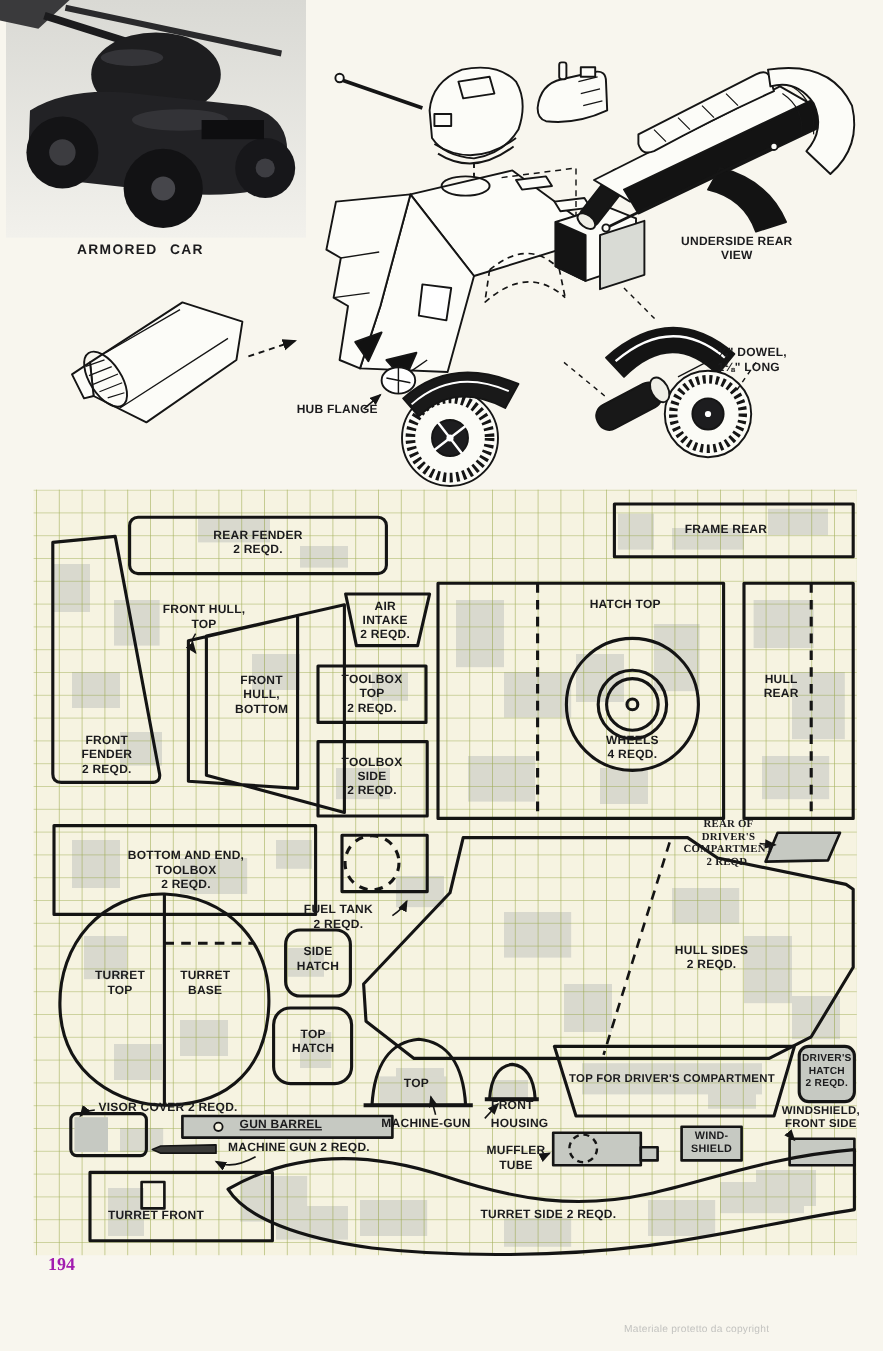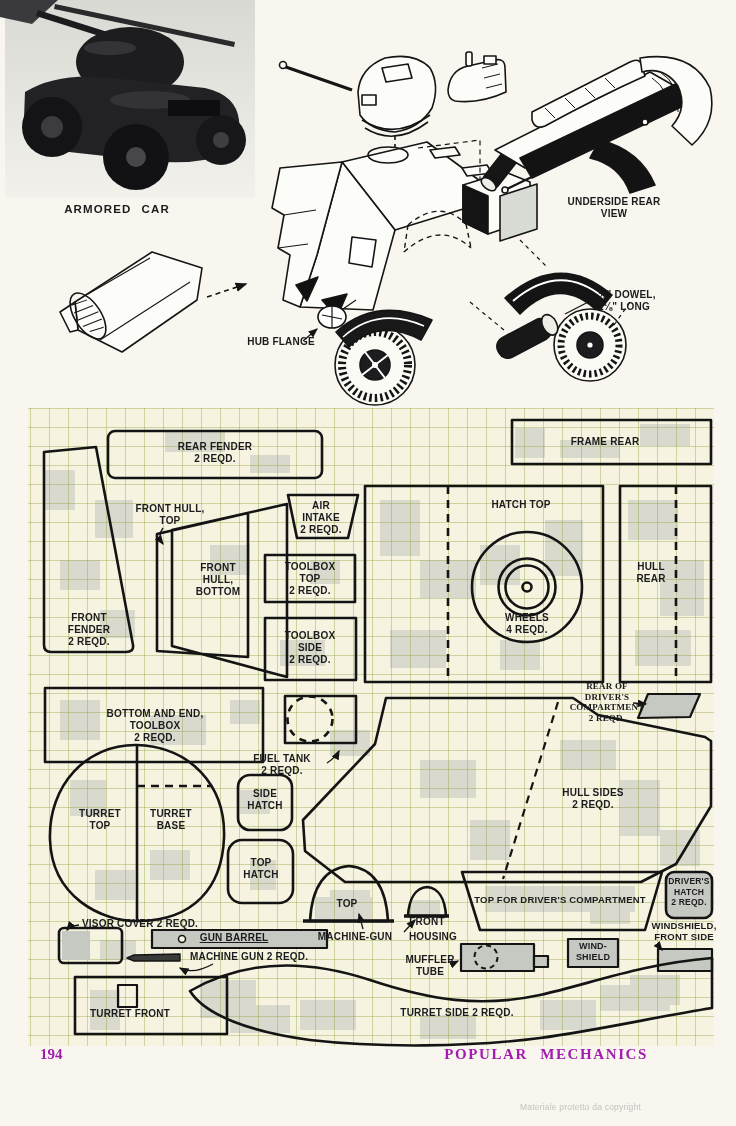--- a/index.html
+++ b/index.html
@@ -342,16 +342,15 @@
 SHIELD</div>
 <div class="lbl left" style="left:82px;top:918px;width:160px;">VISOR COVER 2 REQD.</div>
 <div class="lbl" style="left:174px;top:932px;width:120px;text-decoration:underline;">GUN BARREL</div>
 <div class="lbl left" style="left:190px;top:951px;width:160px;">MACHINE GUN 2 REQD.</div>
 <div class="lbl" style="left:380px;top:954px;width:100px;">MUFFLER
 TUBE</div>
 <div class="lbl" style="left:70px;top:1008px;width:120px;">TURRET FRONT</div>
 <div class="lbl" style="left:377px;top:1007px;width:160px;">TURRET SIDE 2 REQD.</div>
 
 <div class="serif" style="left:40px;top:1046px;">194</div>
-<div class="serif mag" style="left:418px;top:1046px;width:230px;text-align:right;">POPULAR MECHANICS</div>
 <div class="wm" style="left:520px;top:1102px;width:213px;text-align:left;">Materiale protetto da copyright</div>
 
 </div>
 
 </body></html>

